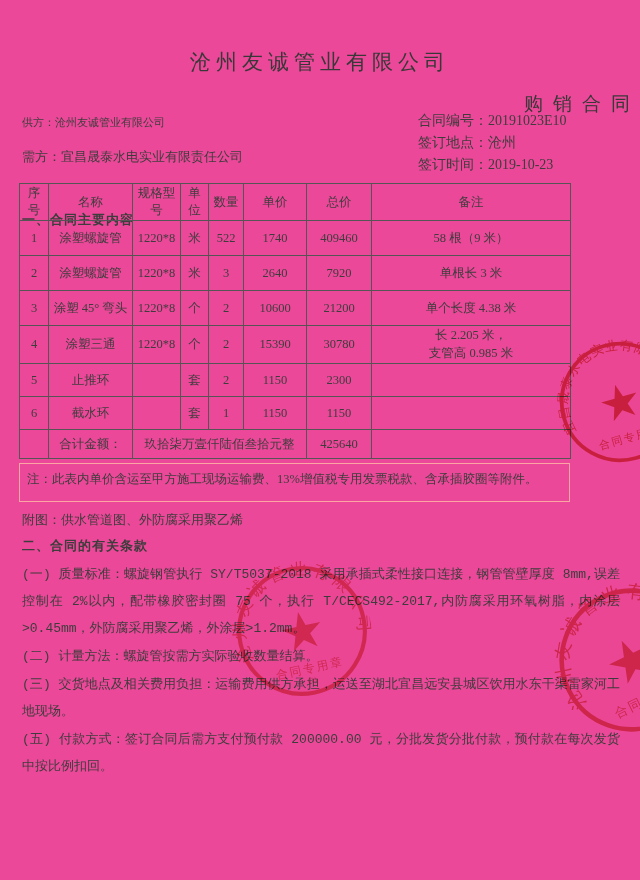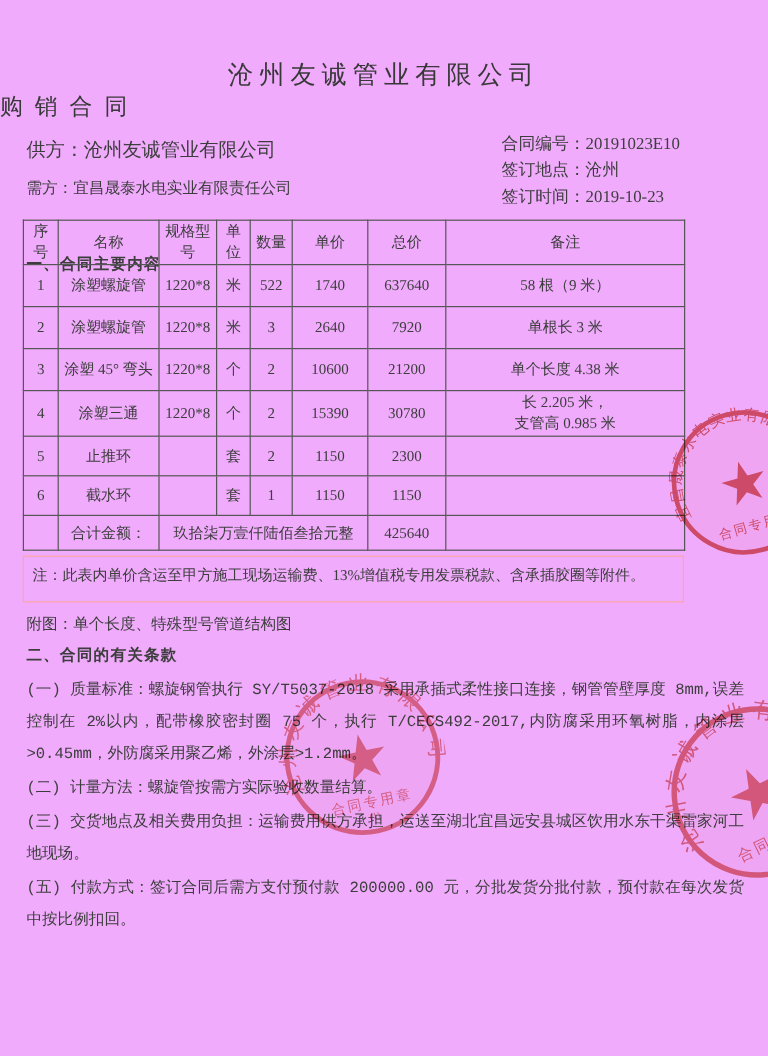--- a/index.html
+++ b/index.html
@@ -1,33 +1,33 @@
 <!DOCTYPE html>
 <html><head>
 <meta charset="utf-8">
 <style>
   html,body{margin:0;padding:0;background:#ffffff;}
   .page{
     position:relative;
     width:640px;height:880px;
     overflow:hidden;
-    background:#f0abfc;
+    background:#ec4899;
     font-family:"Liberation Serif","DejaVu Serif",serif;
     color:#3d3d3d;
   }
   
   .company-title{
     position:absolute;top:48px;left:0;width:100%;
     text-align:center;font-size:21px;letter-spacing:5px;color:#383838;
   }
   .doc-title{
-    position:absolute;top:76px;left:0;width:100%;
-    text-align:left;font-size:19px;letter-spacing:10px;color:#383838;
-  }
-  .party-supplier{position:absolute;left:22px;top:115px;font-size:16px;}
+    position:absolute;top:91px;left:0;width:100%;
+    text-align:right;font-size:19px;letter-spacing:10px;color:#383838;
+  }
+  .party-supplier{position:absolute;left:22px;top:115px;font-size:11px;}
   .party-buyer{position:absolute;left:22px;top:148px;font-size:13px;}
   .meta{position:absolute;left:418px;top:110px;font-size:14px;line-height:22px;}
   .meta-row{white-space:nowrap;}
   .sec1-heading{position:absolute;left:22px;top:166px;font-size:13px;font-weight:600;letter-spacing:1px;margin-top:45px;}
   
   .flow{position:absolute;left:19px;top:183px;width:602px;}
   table.items{
     border-collapse:collapse;table-layout:fixed;width:551px;
     font-size:12.5px;color:#3d3d3d;
   }
@@ -114,21 +114,21 @@
           <th>总价</th>
           <th>备注</th>
         </tr>
         <tr class="r">
           <td>1</td>
           <td>涂塑螺旋管</td>
           <td>1220*8</td>
           <td>米</td>
           <td>522</td>
           <td>1740</td>
-          <td>637640</td>
+          <td>409460</td>
           <td>58 根（9 米）</td>
         </tr>
         <tr class="r">
           <td>2</td>
           <td>涂塑螺旋管</td>
           <td>1220*8</td>
           <td>米</td>
           <td>3</td>
           <td>2640</td>
           <td>7920</td>
@@ -180,21 +180,21 @@
           <td>合计金额：</td>
           <td colspan="4">玖拾柒万壹仟陆佰叁拾元整</td>
           <td>425640</td>
           <td></td>
         </tr>
       </tbody>
     </table>
 
     <div class="note-box">注：此表内单价含运至甲方施工现场运输费、13%增值税专用发票税款、含承插胶圈等附件。</div>
 
-    <div class="attachment-line">附图：单个长度、特殊型号管道结构图</div>
+    <div class="attachment-line">附图：供水管道图、外防腐采用聚乙烯</div>
 
     <div class="sec2-heading">二、合同的有关条款</div>
 
     <div class="clauses">
       <p class="clause">(一) 质量标准：螺旋钢管执行 SY/T5037-2018 采用承插式柔性接口连接，钢管管壁厚度 8mm,误差控制在 2%以内，配带橡胶密封圈 75 个，执行 T/CECS492-2017,内防腐采用环氧树脂，内涂层&gt;0.45mm，外防腐采用聚乙烯，外涂层&gt;1.2mm。</p>
       <p class="clause">(二) 计量方法：螺旋管按需方实际验收数量结算。</p>
       <p class="clause">(三) 交货地点及相关费用负担：运输费用供方承担，运送至湖北宜昌远安县城区饮用水东干渠雷家河工地现场。</p>
       <p class="clause">(五) 付款方式：签订合同后需方支付预付款 200000.00 元，分批发货分批付款，预付款在每次发货中按比例扣回。</p>
 
     </div>

